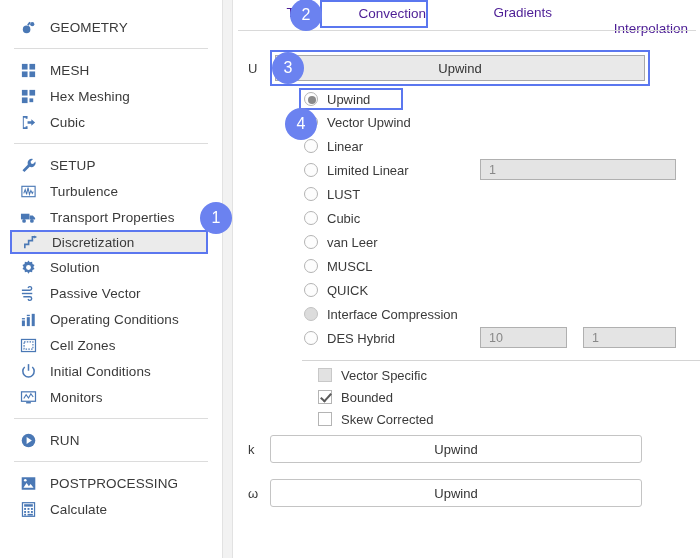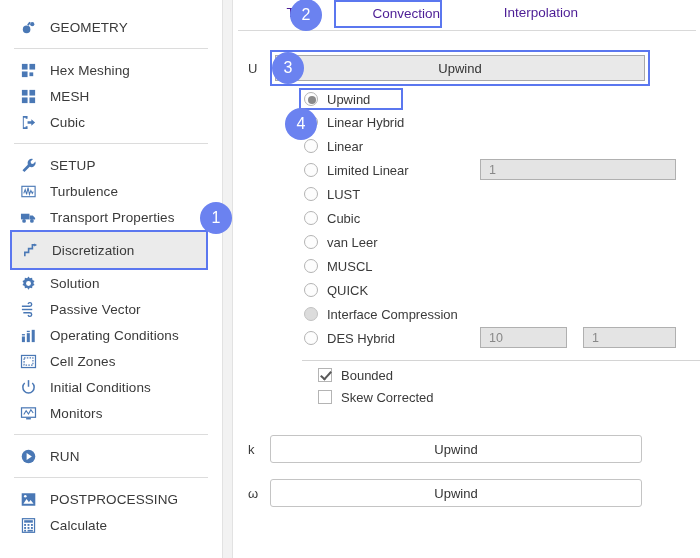--- a/index.html
+++ b/index.html
@@ -41,21 +41,21 @@
   .nav-sep {
     height: 1px; background: #dcdcdc;
     margin: 8px 14px 8px 14px;
   }
   .nav-item.selected {
     background: #ebebeb;
     border: 2px solid #5b77ef;
     margin-left: 10px;
     margin-right: 14px;
     padding-left: 8px;
-    height: 40px;
+    height: 24px;
   }
 
   
   #vdivider {
     position: absolute; left: 222px; top: 0;
     width: 11px; height: 558px;
     background: #f2f2f2;
     border-left: 1px solid #e2e2e2;
     border-right: 1px solid #e2e2e2;
   }
@@ -81,24 +81,24 @@
   .tab {
     font-size: 13.5px;
     color: #4c1d95;
     height: 28px;
     line-height: 26px;
     text-align: right;
     cursor: default;
     white-space: nowrap;
   }
   .tab.t-time  { width: 78px; margin-left: 4px; }
-  .tab.t-conv  { width: 108px; margin-left: 18px;
+  .tab.t-conv  { width: 108px; margin-left: 4px;
                  border: 2px solid #5b77ef; background: #ffffff; line-height: 24px; }
   .tab.t-grad  { width: 104px; margin-left: 20px; }
-  .tab.t-interp{ width: 118px; margin-left: 18px; }
+  .tab.t-interp{ width: 118px; margin-left: 18px; margin-top: 16px; }
 
   
   .field-row {
     position: absolute;
     display: flex; align-items: center;
   }
   .field-label {
     font-size: 13px; color: #3a3a3a;
     width: 36px; text-align: left;
     padding-left: 14px;
@@ -244,35 +244,35 @@
         </span>
         <span class="lbl">GEOMETRY</span>
       </div>
       <div class="nav-sep"></div>
       <div class="nav-item">
         <span class="ico">
           <svg width="17" height="17" viewBox="0 0 18 18">
             <rect x="2" y="2" width="6" height="6" fill="#4a78b5"></rect>
             <rect x="10" y="2" width="6" height="6" fill="#4a78b5"></rect>
             <rect x="2" y="10" width="6" height="6" fill="#4a78b5"></rect>
-            <rect x="10" y="11" width="4" height="4" fill="#4a78b5"></rect>
-          </svg>
-        </span>
-        <span class="lbl">Hex Meshing</span>
+            <rect x="10" y="10" width="6" height="6" fill="#4a78b5"></rect>
+          </svg>
+        </span>
+        <span class="lbl">MESH</span>
       </div>
       <div class="nav-item">
         <span class="ico">
           <svg width="17" height="17" viewBox="0 0 18 18">
             <rect x="2" y="2" width="6" height="6" fill="#4a78b5"></rect>
             <rect x="10" y="2" width="6" height="6" fill="#4a78b5"></rect>
             <rect x="2" y="10" width="6" height="6" fill="#4a78b5"></rect>
-            <rect x="10" y="10" width="6" height="6" fill="#4a78b5"></rect>
-          </svg>
-        </span>
-        <span class="lbl">MESH</span>
+            <rect x="10" y="11" width="4" height="4" fill="#4a78b5"></rect>
+          </svg>
+        </span>
+        <span class="lbl">Hex Meshing</span>
       </div>
       <div class="nav-item">
         <span class="ico">
           <svg width="17" height="17" viewBox="0 0 18 18">
             <path d="M3 2 h5 v3 h-2 v-1 h-2 v10 h2 v-1 h2 v3 h-5 z" fill="#4a78b5"></path>
             <path d="M16 9 l-4 -3.5 v2.3 h-4 v2.4 h4 v2.3 z" fill="#4a78b5"></path>
           </svg>
         </span>
         <span class="lbl">Cubic</span>
       </div>
@@ -413,39 +413,40 @@
       </div>
     </div>
 
   <div id="vdivider"></div>
 
   <div id="panel">
 
     <div id="tabs">
       <div class="tab t-time">Time</div>
       <div class="tab t-conv">Convection</div>
+      <div class="tab t-grad">Gradients</div>
       <div class="tab t-interp">Interpolation</div>
     </div>
     <div id="tabrule"></div>
 
     <div class="field-row" id="u-row">
       <div class="field-label">U</div>
       <div id="u-combo-wrap">
         <div id="u-combo">Upwind</div>
       </div>
     </div>
 
     <div id="radios">
         <div class="radio-row highlight">
           <span class="rdo checked"></span>
           <span class="rlbl">Upwind</span>
         </div>
         <div class="radio-row">
           <span class="rdo"></span>
-          <span class="rlbl">Linear Hybrid</span>
+          <span class="rlbl">Vector Upwind</span>
         </div>
         <div class="radio-row">
           <span class="rdo"></span>
           <span class="rlbl">Linear</span>
         </div>
         <div class="radio-row">
           <span class="rdo"></span>
           <span class="rlbl">Limited Linear</span>
           <div class="num-field" style="left:176px;width:196px;top:1px;">1</div>
         </div>
@@ -477,20 +478,24 @@
           <span class="rdo"></span>
           <span class="rlbl">DES Hybrid</span>
           <div class="num-field" style="left:176px;width:87px;top:1px;">10</div>
           <div class="num-field" style="left:279px;width:93px;top:1px;">1</div>
         </div>
       </div>
 
     <div id="cb-divider"></div>
 
     <div id="checks">
+        <div class="check-row">
+          <span class="cbx disabled"></span>
+          <span class="clbl">Vector Specific</span>
+        </div>
         <div class="check-row">
           <span class="cbx checked"></span>
           <span class="clbl">Bounded</span>
         </div>
         <div class="check-row">
           <span class="cbx"></span>
           <span class="clbl">Skew Corrected</span>
         </div>
       </div>
 

